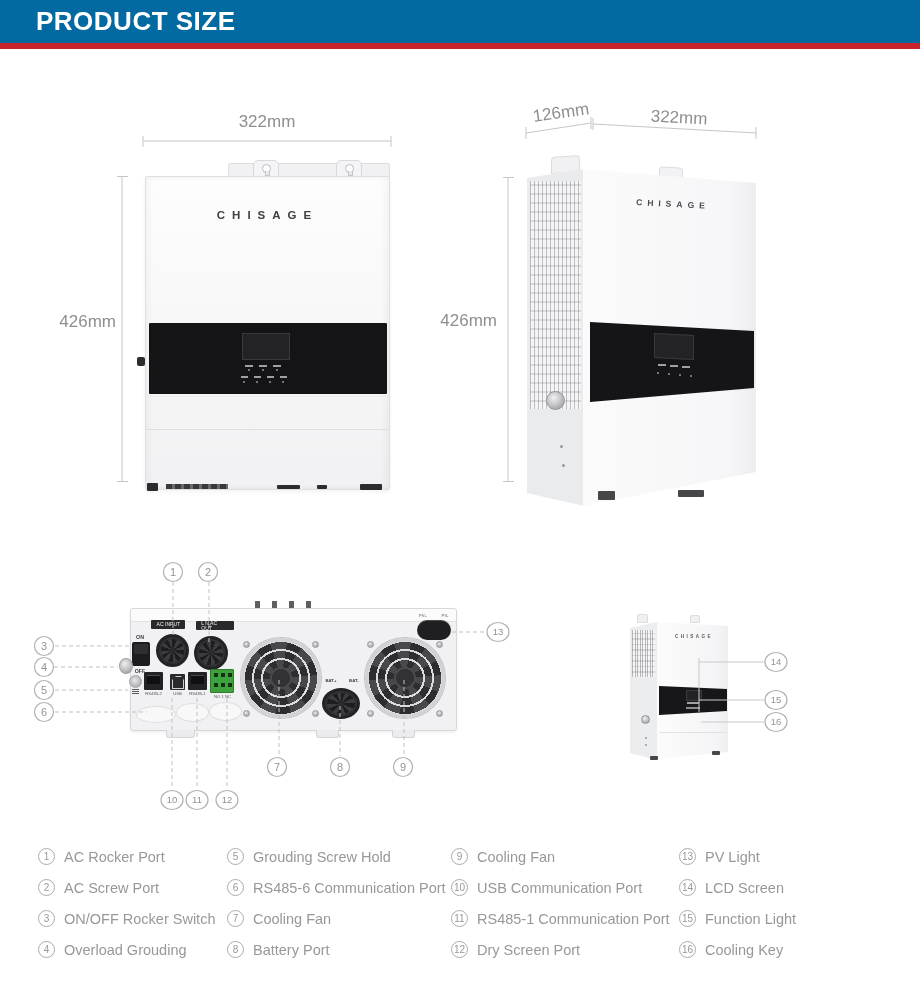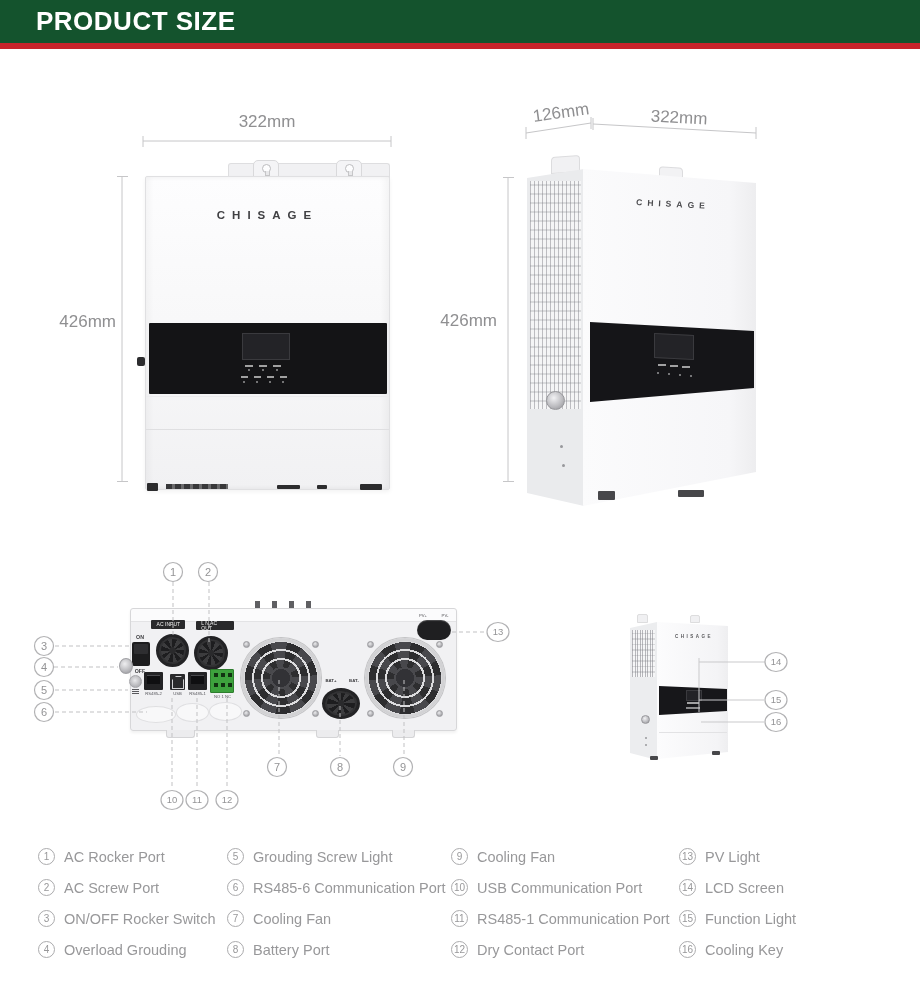--- a/index.html
+++ b/index.html
@@ -1,21 +1,21 @@
 <!DOCTYPE html>
 <html><head>
 <meta charset="utf-8">
 <style>
   html,body{margin:0;padding:0;background:#fff;}
   .page{position:relative;width:920px;height:995px;background:#ffffff;overflow:hidden;
         font-family:"Liberation Sans",sans-serif;}
   .abs{position:absolute;}
 
   
-  .header-bar{left:0;top:0;width:920px;height:43px;background:#14532d;display:flex;align-items:center;}
+  .header-bar{left:0;top:0;width:920px;height:43px;background:#0369a1;display:flex;align-items:center;}
   .header-title{margin-left:36px;color:#fff;font-size:26px;font-weight:bold;letter-spacing:.5px;}
   .header-accent{left:0;top:43px;width:920px;height:6px;background:#c9232b;}
 
   
   .dim-label{color:#8f8f91;font-size:17px;white-space:nowrap;}
 
   
   .fv-bracket{left:228;top:163px;width:160px;height:14px;background:#f1f1f3;border:1px solid #dedee0;border-bottom:none;border-radius:3px 3px 0 0;}
   .fv-tab{top:160px;width:24px;height:16px;background:#f4f4f6;border:1px solid #d9d9db;border-radius:5px 5px 0 0;}
   .keyhole{position:absolute;left:8px;top:3px;width:7px;height:7px;border-radius:50%;background:#fdfdfe;border:1px solid #bcbcbe;}
@@ -393,21 +393,21 @@
         <span class="lg-label">ON/OFF Rocker Switch</span>
       </div>
     <div class="legend-row">
         <span class="lg-num">4</span>
         <span class="lg-label">Overload Grouding</span>
       </div>
   </div>
   <div class="abs legend-col" style="left:227px;width:218px;">
     <div class="legend-row">
         <span class="lg-num">5</span>
-        <span class="lg-label">Grouding Screw Light</span>
+        <span class="lg-label">Grouding Screw Hold</span>
       </div>
     <div class="legend-row">
         <span class="lg-num">6</span>
         <span class="lg-label">RS485-6 Communication Port</span>
       </div>
     <div class="legend-row">
         <span class="lg-num">7</span>
         <span class="lg-label">Cooling Fan</span>
       </div>
     <div class="legend-row">
@@ -423,21 +423,21 @@
     <div class="legend-row">
         <span class="lg-num">10</span>
         <span class="lg-label">USB Communication Port</span>
       </div>
     <div class="legend-row">
         <span class="lg-num">11</span>
         <span class="lg-label">RS485-1 Communication Port</span>
       </div>
     <div class="legend-row">
         <span class="lg-num">12</span>
-        <span class="lg-label">Dry Contact Port</span>
+        <span class="lg-label">Dry Screen Port</span>
       </div>
   </div>
   <div class="abs legend-col" style="left:679px;width:205px;">
     <div class="legend-row">
         <span class="lg-num">13</span>
         <span class="lg-label">PV Light</span>
       </div>
     <div class="legend-row">
         <span class="lg-num">14</span>
         <span class="lg-label">LCD Screen</span>

